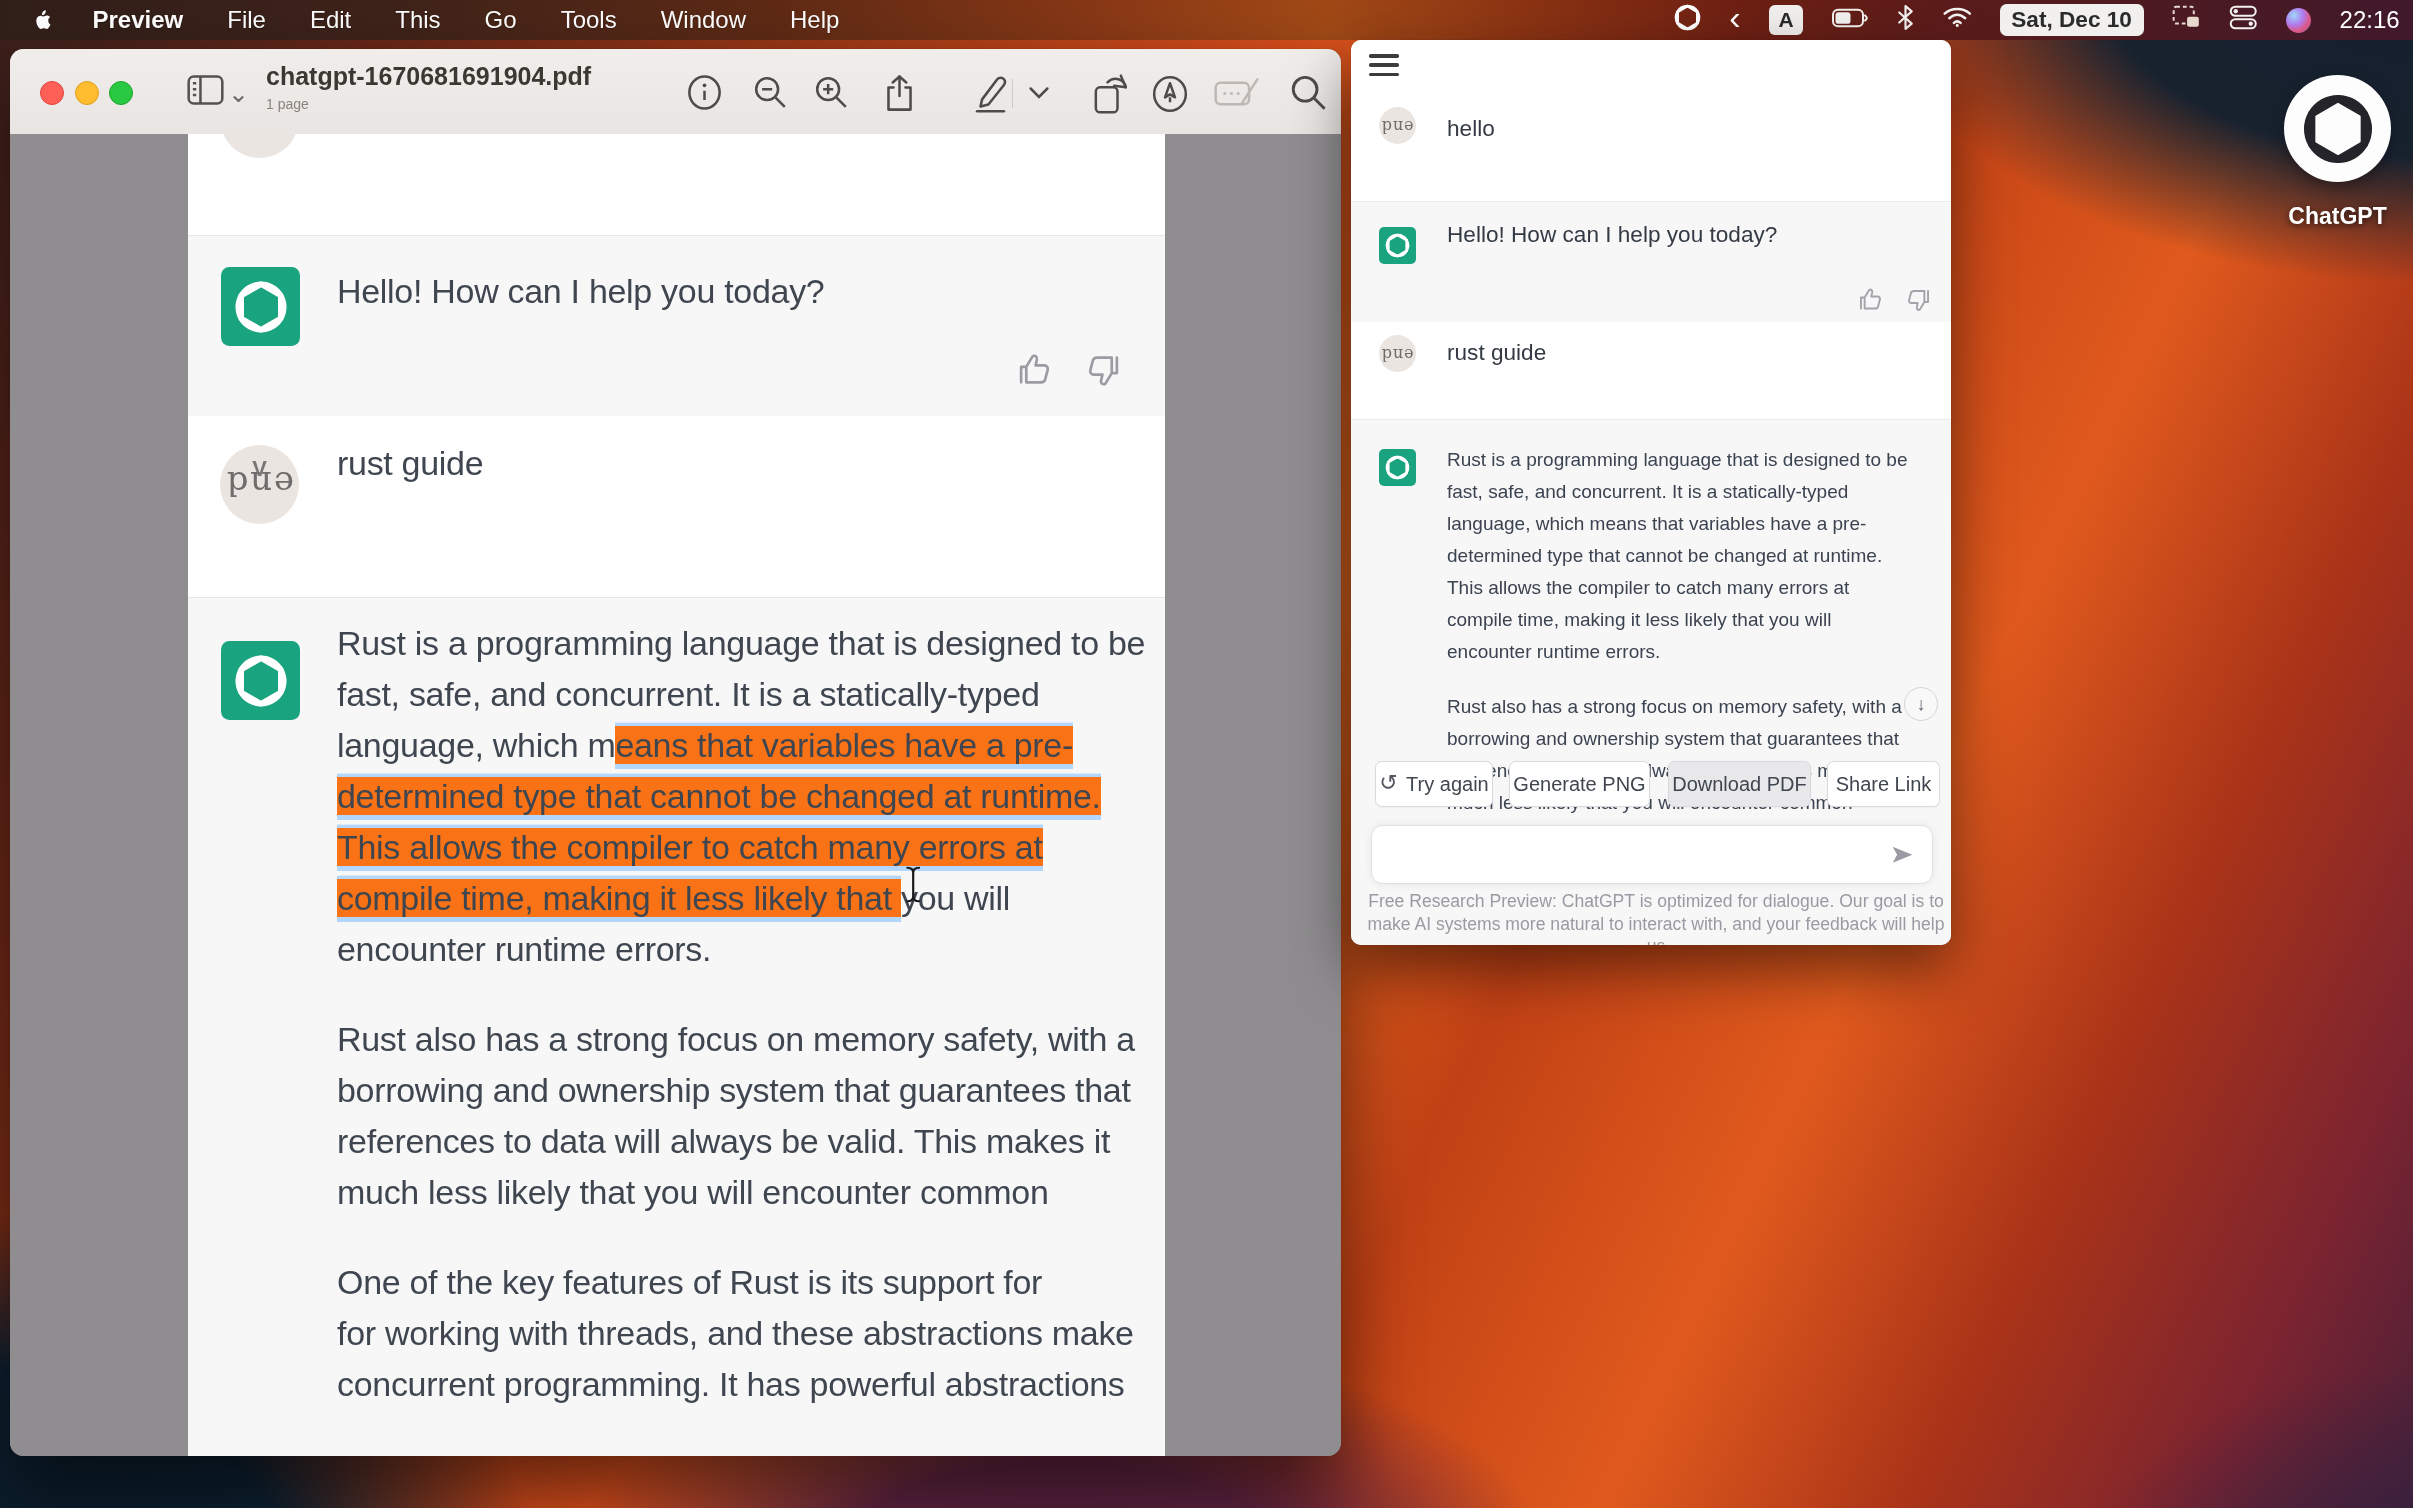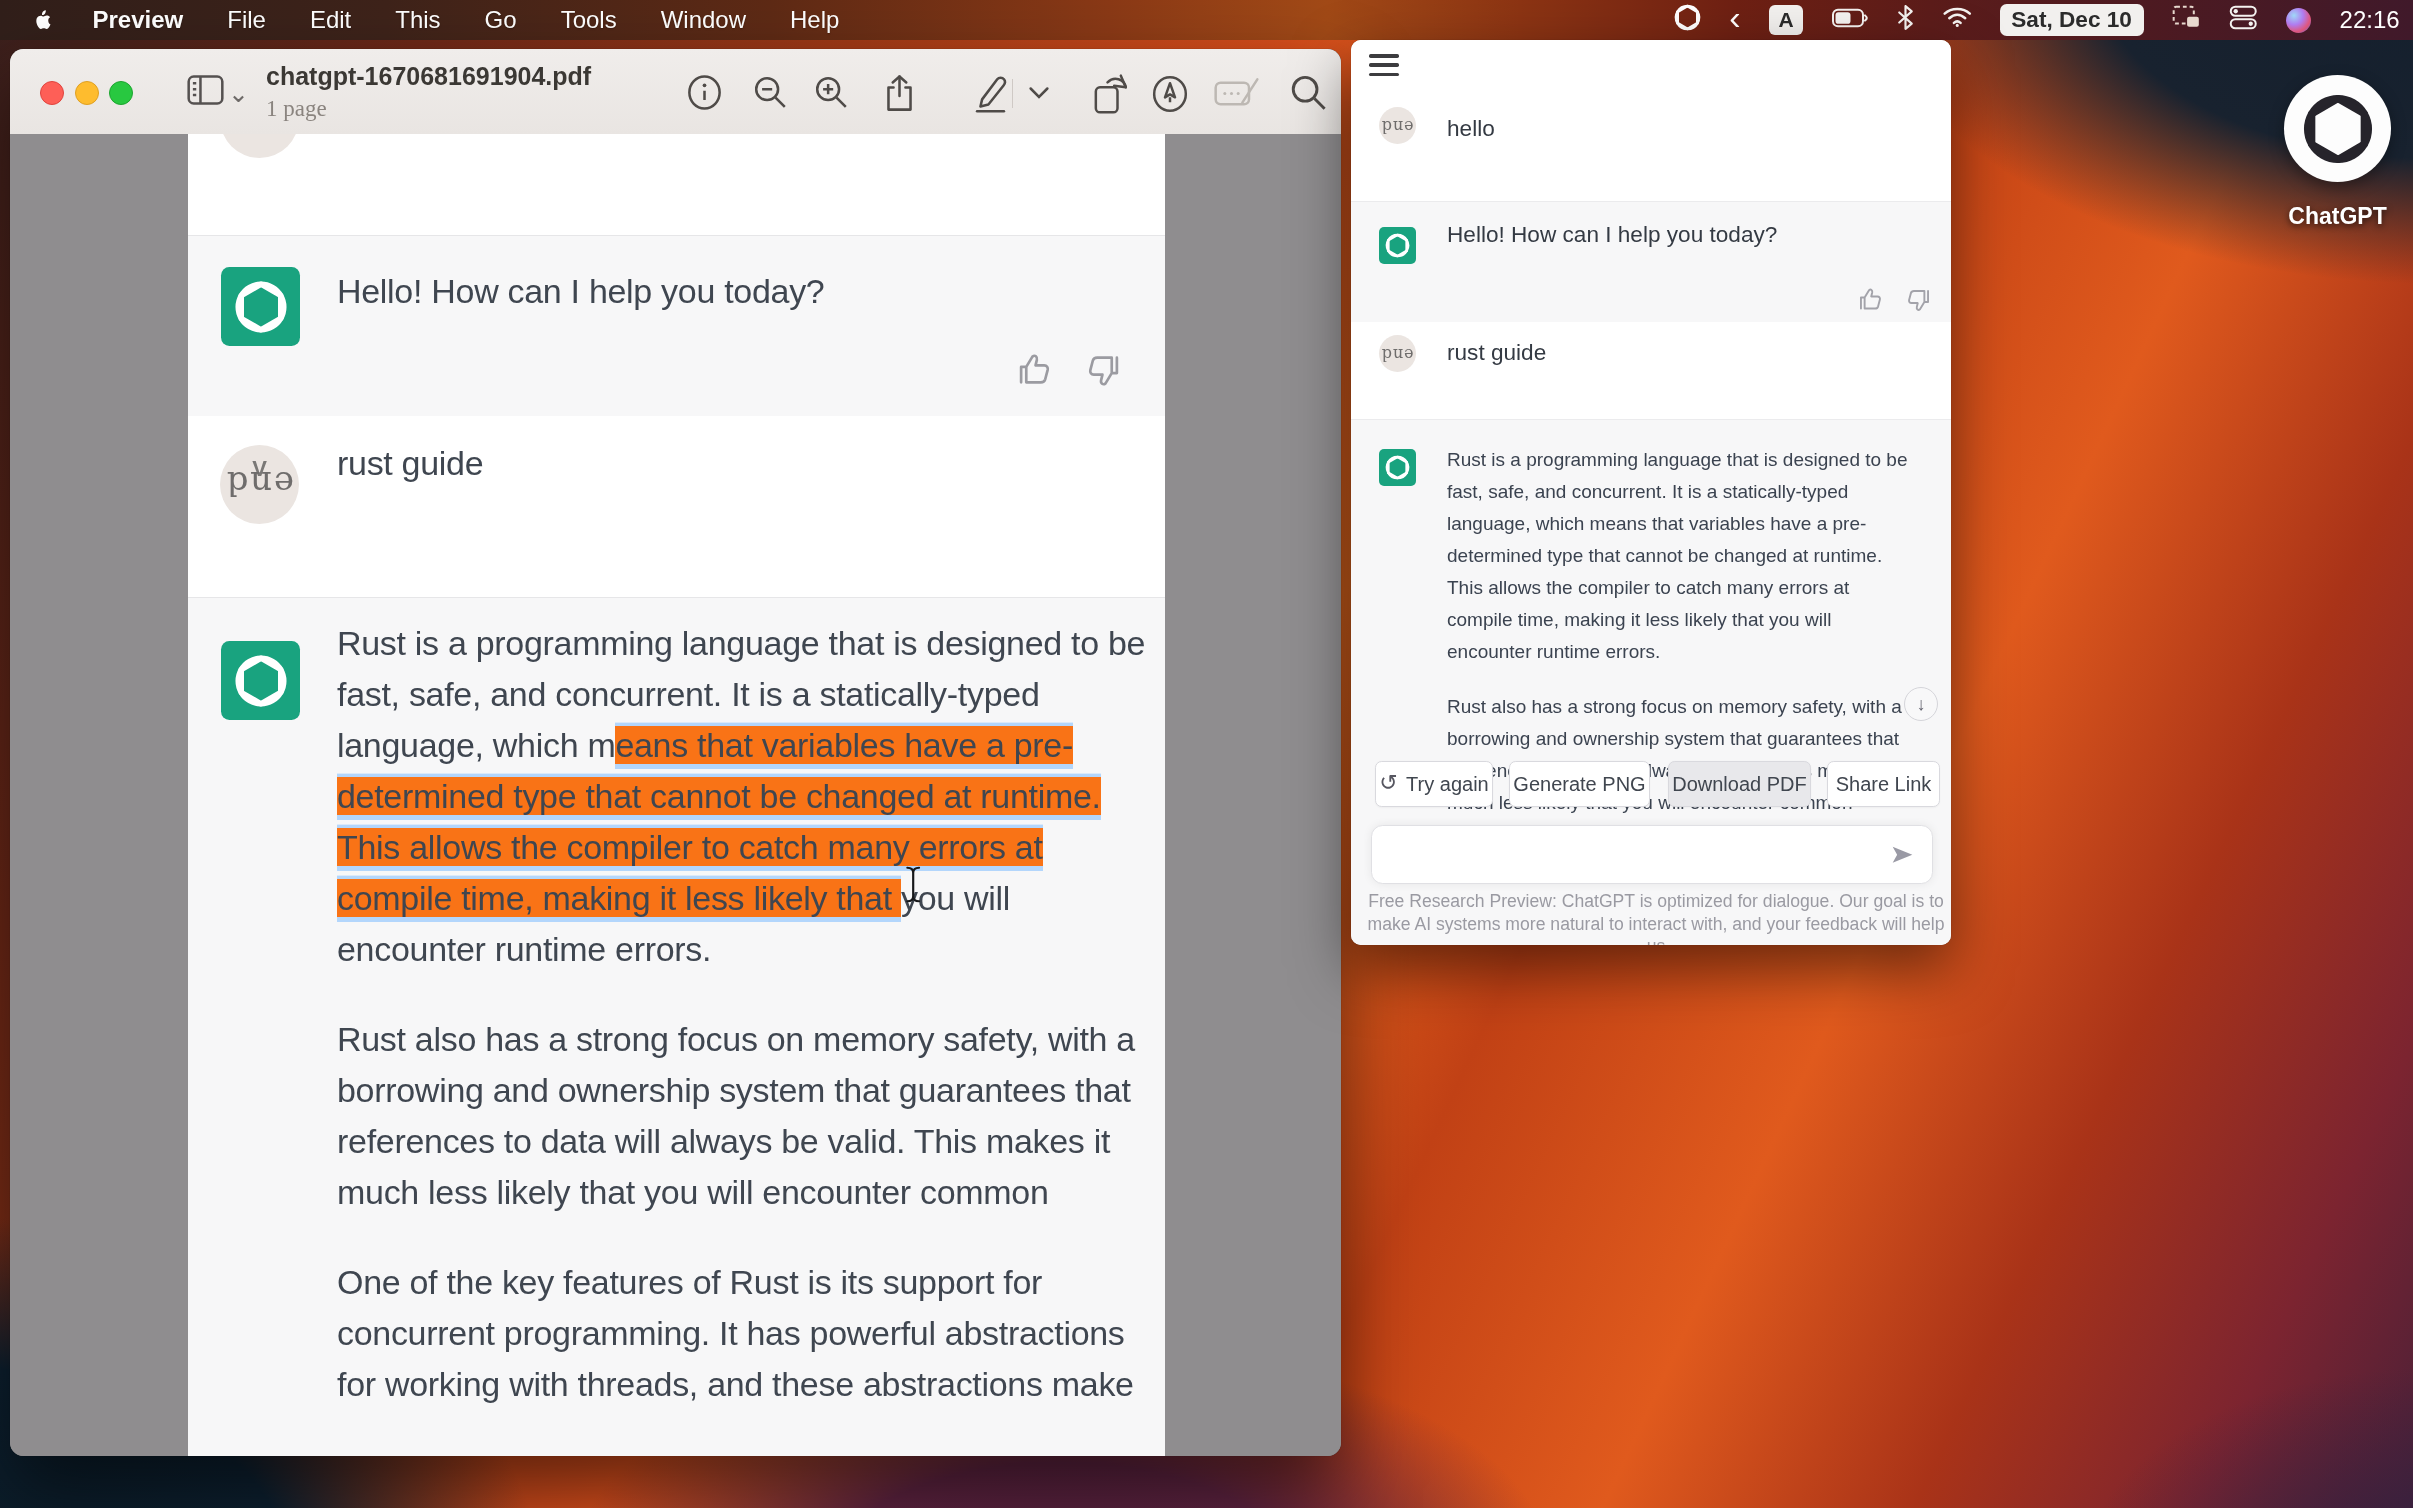--- a/index.html
+++ b/index.html
@@ -34,21 +34,21 @@
   .titlebar{position:absolute;left:0;top:0;right:0;height:85px;background:linear-gradient(#f0edeb,#e9e5e2);border-bottom:0.8px solid #c9c4c0;}
   .tl{position:absolute;top:80px;width:22px;height:22px;border-radius:50%;}
   .tl{top:32px;}
   .tl.red{left:30px;background:#fe5f57;border:0.8px solid #e0443e;}
   .tl.yellow{left:65px;background:#febc2e;border:0.8px solid #dfa023;}
   .tl.green{left:99px;background:#28c840;border:0.8px solid #1da52f;}
   .proxy{position:absolute;left:177px;top:24px;color:#555150;}
   .proxy-chev{position:absolute;left:218px;top:30px;color:#6e6a68;font-size:25px;}
   .title-block{position:absolute;left:256px;top:13.4px;}
   .wtitle{font-size:25px;font-weight:700;color:#3b3834;}
-  .wpages{font-size:23px;color:#8a847f;margin-top:4.2px;font-family:Liberation Serif, serif;}
+  .wpages{font-size:14px;color:#8a847f;margin-top:4.2px;}
   .tb{position:absolute;top:25px;color:#4f4b48;}
   .tb svg{display:block;}
   .tb-divider{position:absolute;top:30px;width:0.8px;height:28.5px;background:#cfc9c5;}
 
   .pv-content{position:absolute;left:0;top:85px;right:0;bottom:0;background:#8f8d8f;}
   .page{position:absolute;left:178px;top:0;width:977px;bottom:0;background:#ffffff;overflow:hidden;}
   .sec{position:absolute;left:0;width:100%;}
   .sec.gray{background:#f7f7f8;border-top:1.7px solid #e6e6e8;border-bottom:1.7px solid #e6e6e8;}
   .avatar-ai{position:absolute;width:79px;height:79px;border-radius:8.4px;background:#19a37f;display:flex;align-items:center;justify-content:center;color:#fff;}
   .avatar-user{position:absolute;width:79px;height:79px;border-radius:50%;background:#ebe5e1;overflow:hidden;display:flex;align-items:center;justify-content:center;}
@@ -327,22 +327,22 @@
                 <div class="line"><span>encounter runtime errors.</span></div>
               </div>
             <div class="para">
                 <div class="line"><span>Rust also has a strong focus on memory safety, with a</span></div>
                 <div class="line"><span>borrowing and ownership system that guarantees that</span></div>
                 <div class="line"><span>references to data will always be valid. This makes it</span></div>
                 <div class="line"><span>much less likely that you will encounter common</span></div>
               </div>
             <div class="para">
                 <div class="line"><span>One of the key features of Rust is its support for</span></div>
+                <div class="line"><span>for working with threads, and these abstractions make</span></div>
                 <div class="line"><span>concurrent programming. It has powerful abstractions</span></div>
-                <div class="line"><span>for working with threads, and these abstractions make</span></div>
               </div>
           </div>
         </div>
 
         <div class="ibeam">
           <svg width="18.4" height="39" viewBox="0 0 22 46" stroke="#17181a" stroke-width="2.6" fill="none" stroke-linecap="round">
               <path d="M4 3 C8 3 11 5 11 9 M18 3 C14 3 11 5 11 9 L11 37 M4 43 C8 43 11 41 11 37 M18 43 C14 43 11 41 11 37"></path>
             </svg>
         </div>
       </div>

